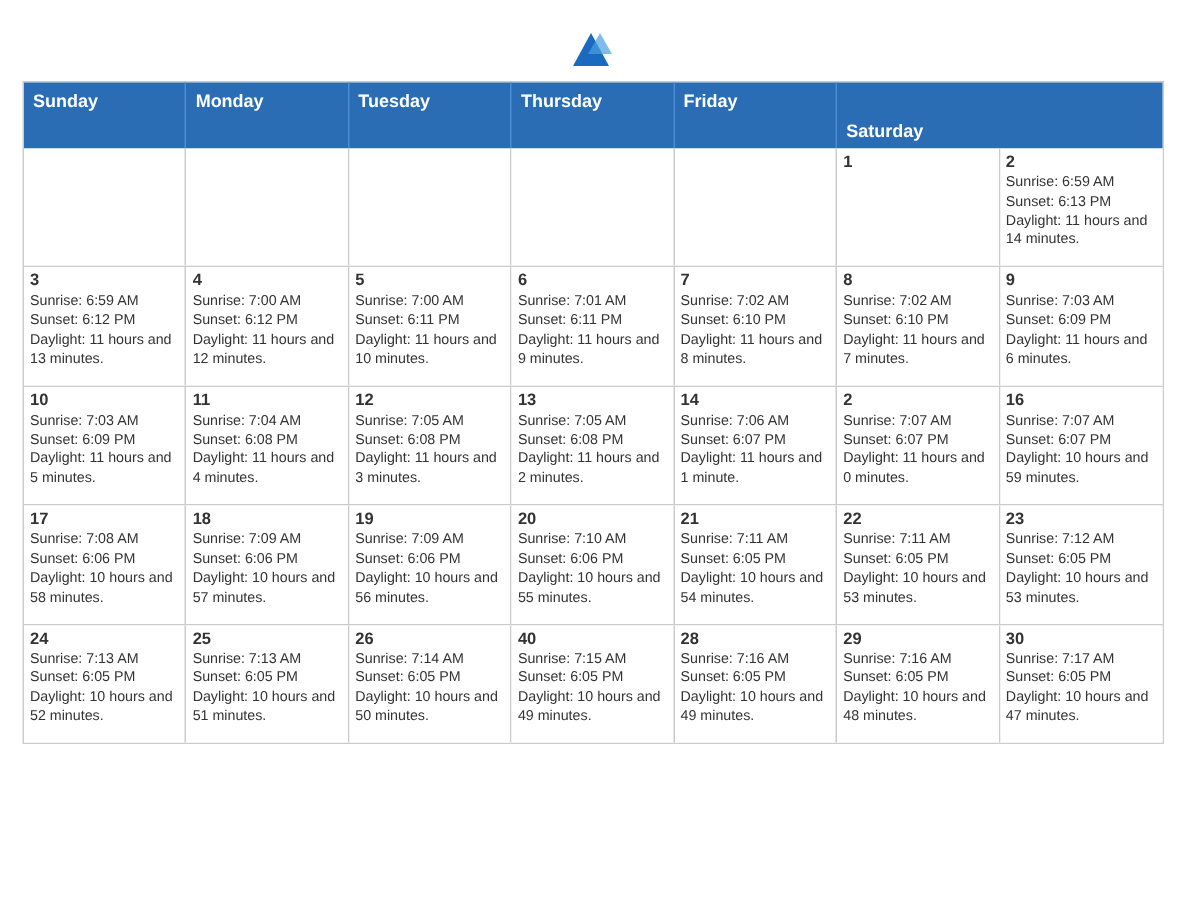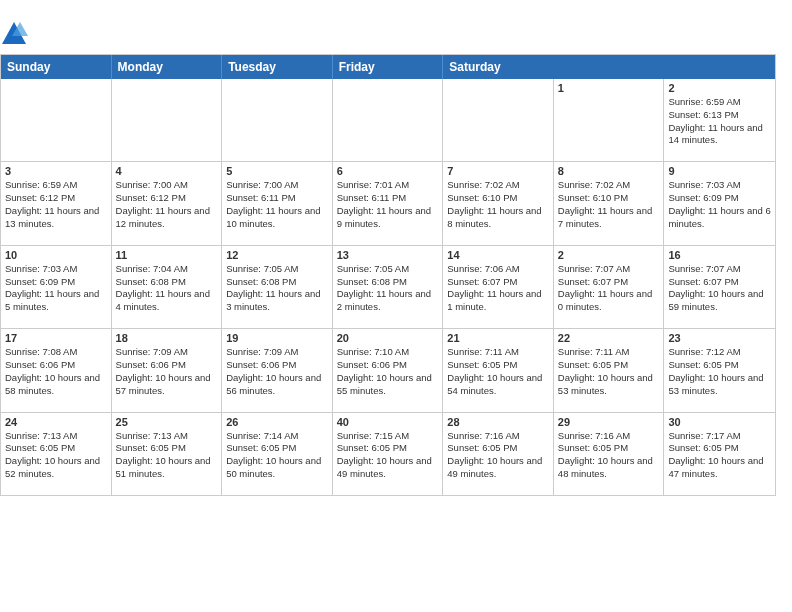--- a/index.html
+++ b/index.html
@@ -6,23 +6,24 @@
     body {
       font-family: Arial, sans-serif;
       background: #fff;
       width: 792px;
       height: 612px;
       overflow: hidden;
     }
     .page {
       width: 792px;
       height: 506px;
-      padding: 16px 16px 10px 0;
-      display: flex;
-      flex-direction: column;
+      padding: 16px 16px 10px 15px;
+      display: flex;
+      flex-direction: column;
+      align-items: center;
     }
     .header {
       display: flex;
       align-items: flex-start;
       justify-content: space-between;
       margin-bottom: 6px;
     }
     .logo {
       display: flex;
       align-items: center;
@@ -67,21 +68,21 @@
       grid-template-columns: repeat(7, 1fr);
       background: #2a6db5;
     }
     .cal-header-cell {
       color: #fff;
       font-size: 12px;
       font-weight: bold;
       padding: 5px 6px;
       border-right: 1px solid #4a8dd5;
     }
-    .cal-header-cell:last-child { border-right: none; }
+    .cal-header-cell:last-child { border-right: none; margin-top: 20px; }
     .cal-body {
       flex: 1;
       display: flex;
       flex-direction: column;
     }
     .cal-row {
       display: grid;
       grid-template-columns: repeat(7, 1fr);
       flex: 1;
       border-bottom: 1px solid #ccc;
@@ -129,20 +130,21 @@
       <h1></h1>
       <h2></h2>
     </div>
   </div>
 
   <div class="calendar">
     <div class="cal-header-row">
     <div class="cal-header-cell">Sunday</div>
         <div class="cal-header-cell">Monday</div>
         <div class="cal-header-cell">Tuesday</div>
+        <div class="cal-header-cell">Thursday</div>
         <div class="cal-header-cell">Friday</div>
         <div class="cal-header-cell">Saturday</div>
       </div>
     <div class="cal-body">
     <div class="cal-row">
           <div class="cal-cell empty"></div>
           <div class="cal-cell empty"></div>
           <div class="cal-cell empty"></div>
           <div class="cal-cell empty"></div>
           <div class="cal-cell empty"></div>

